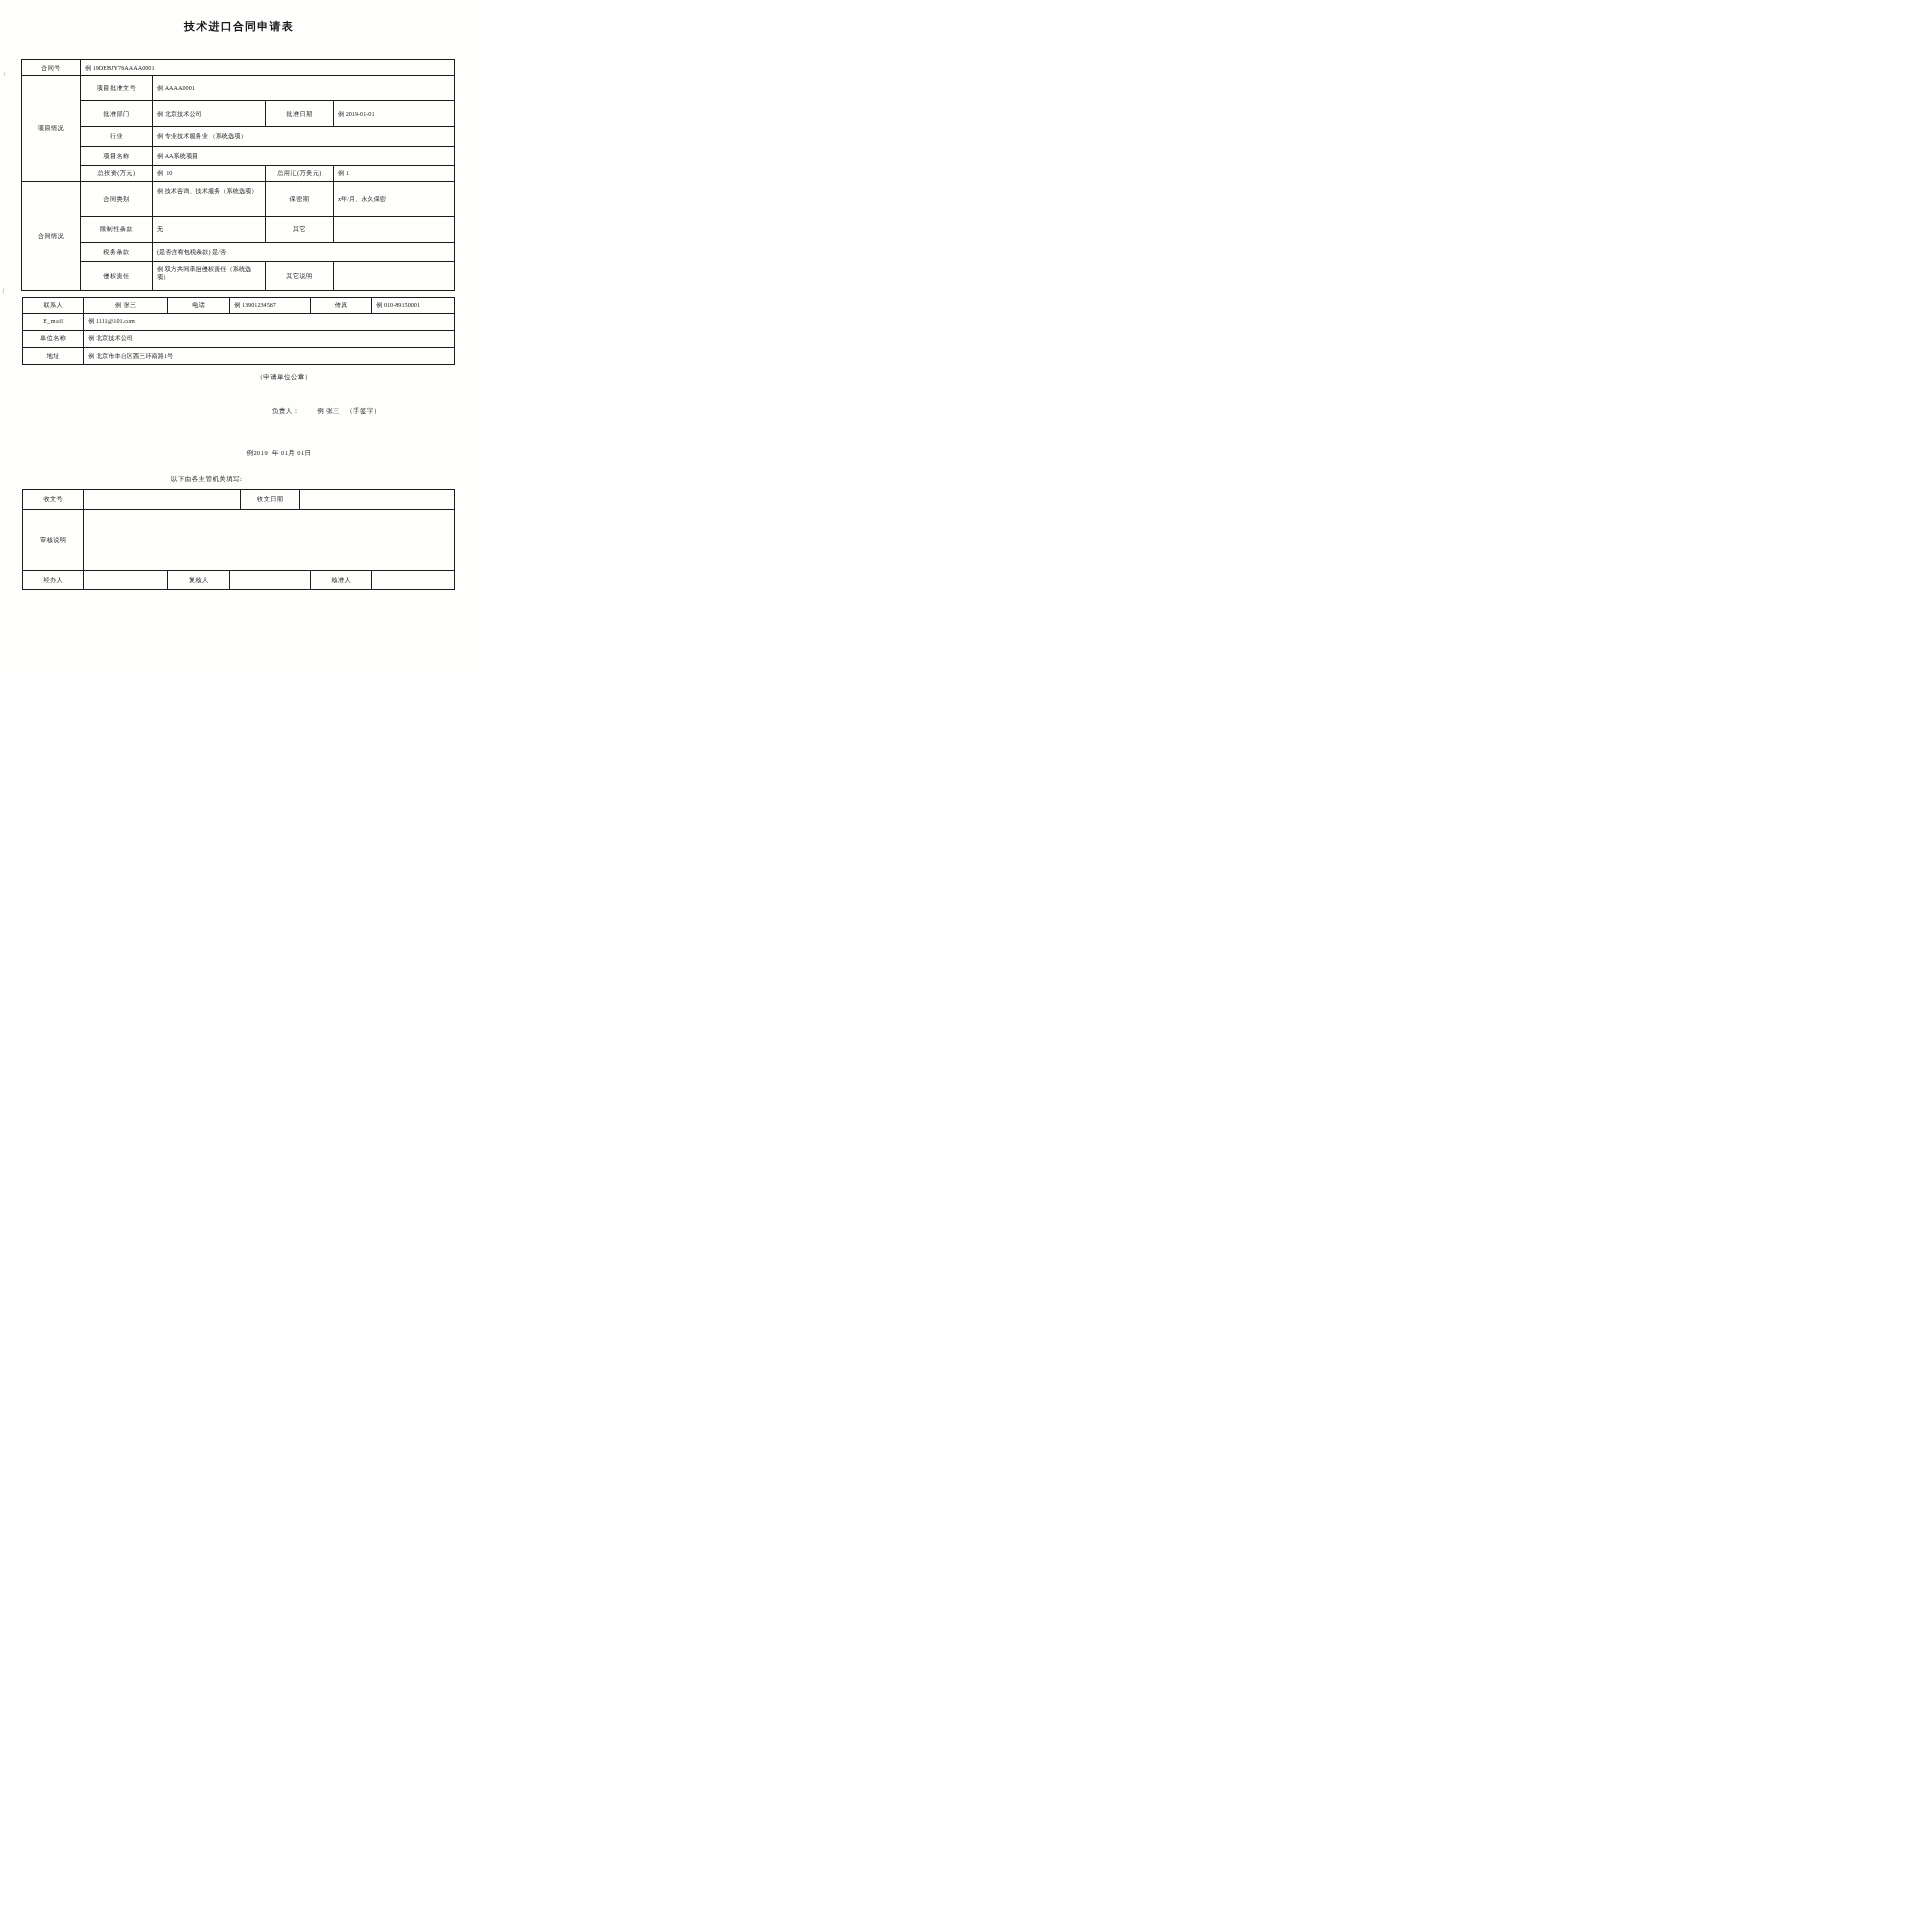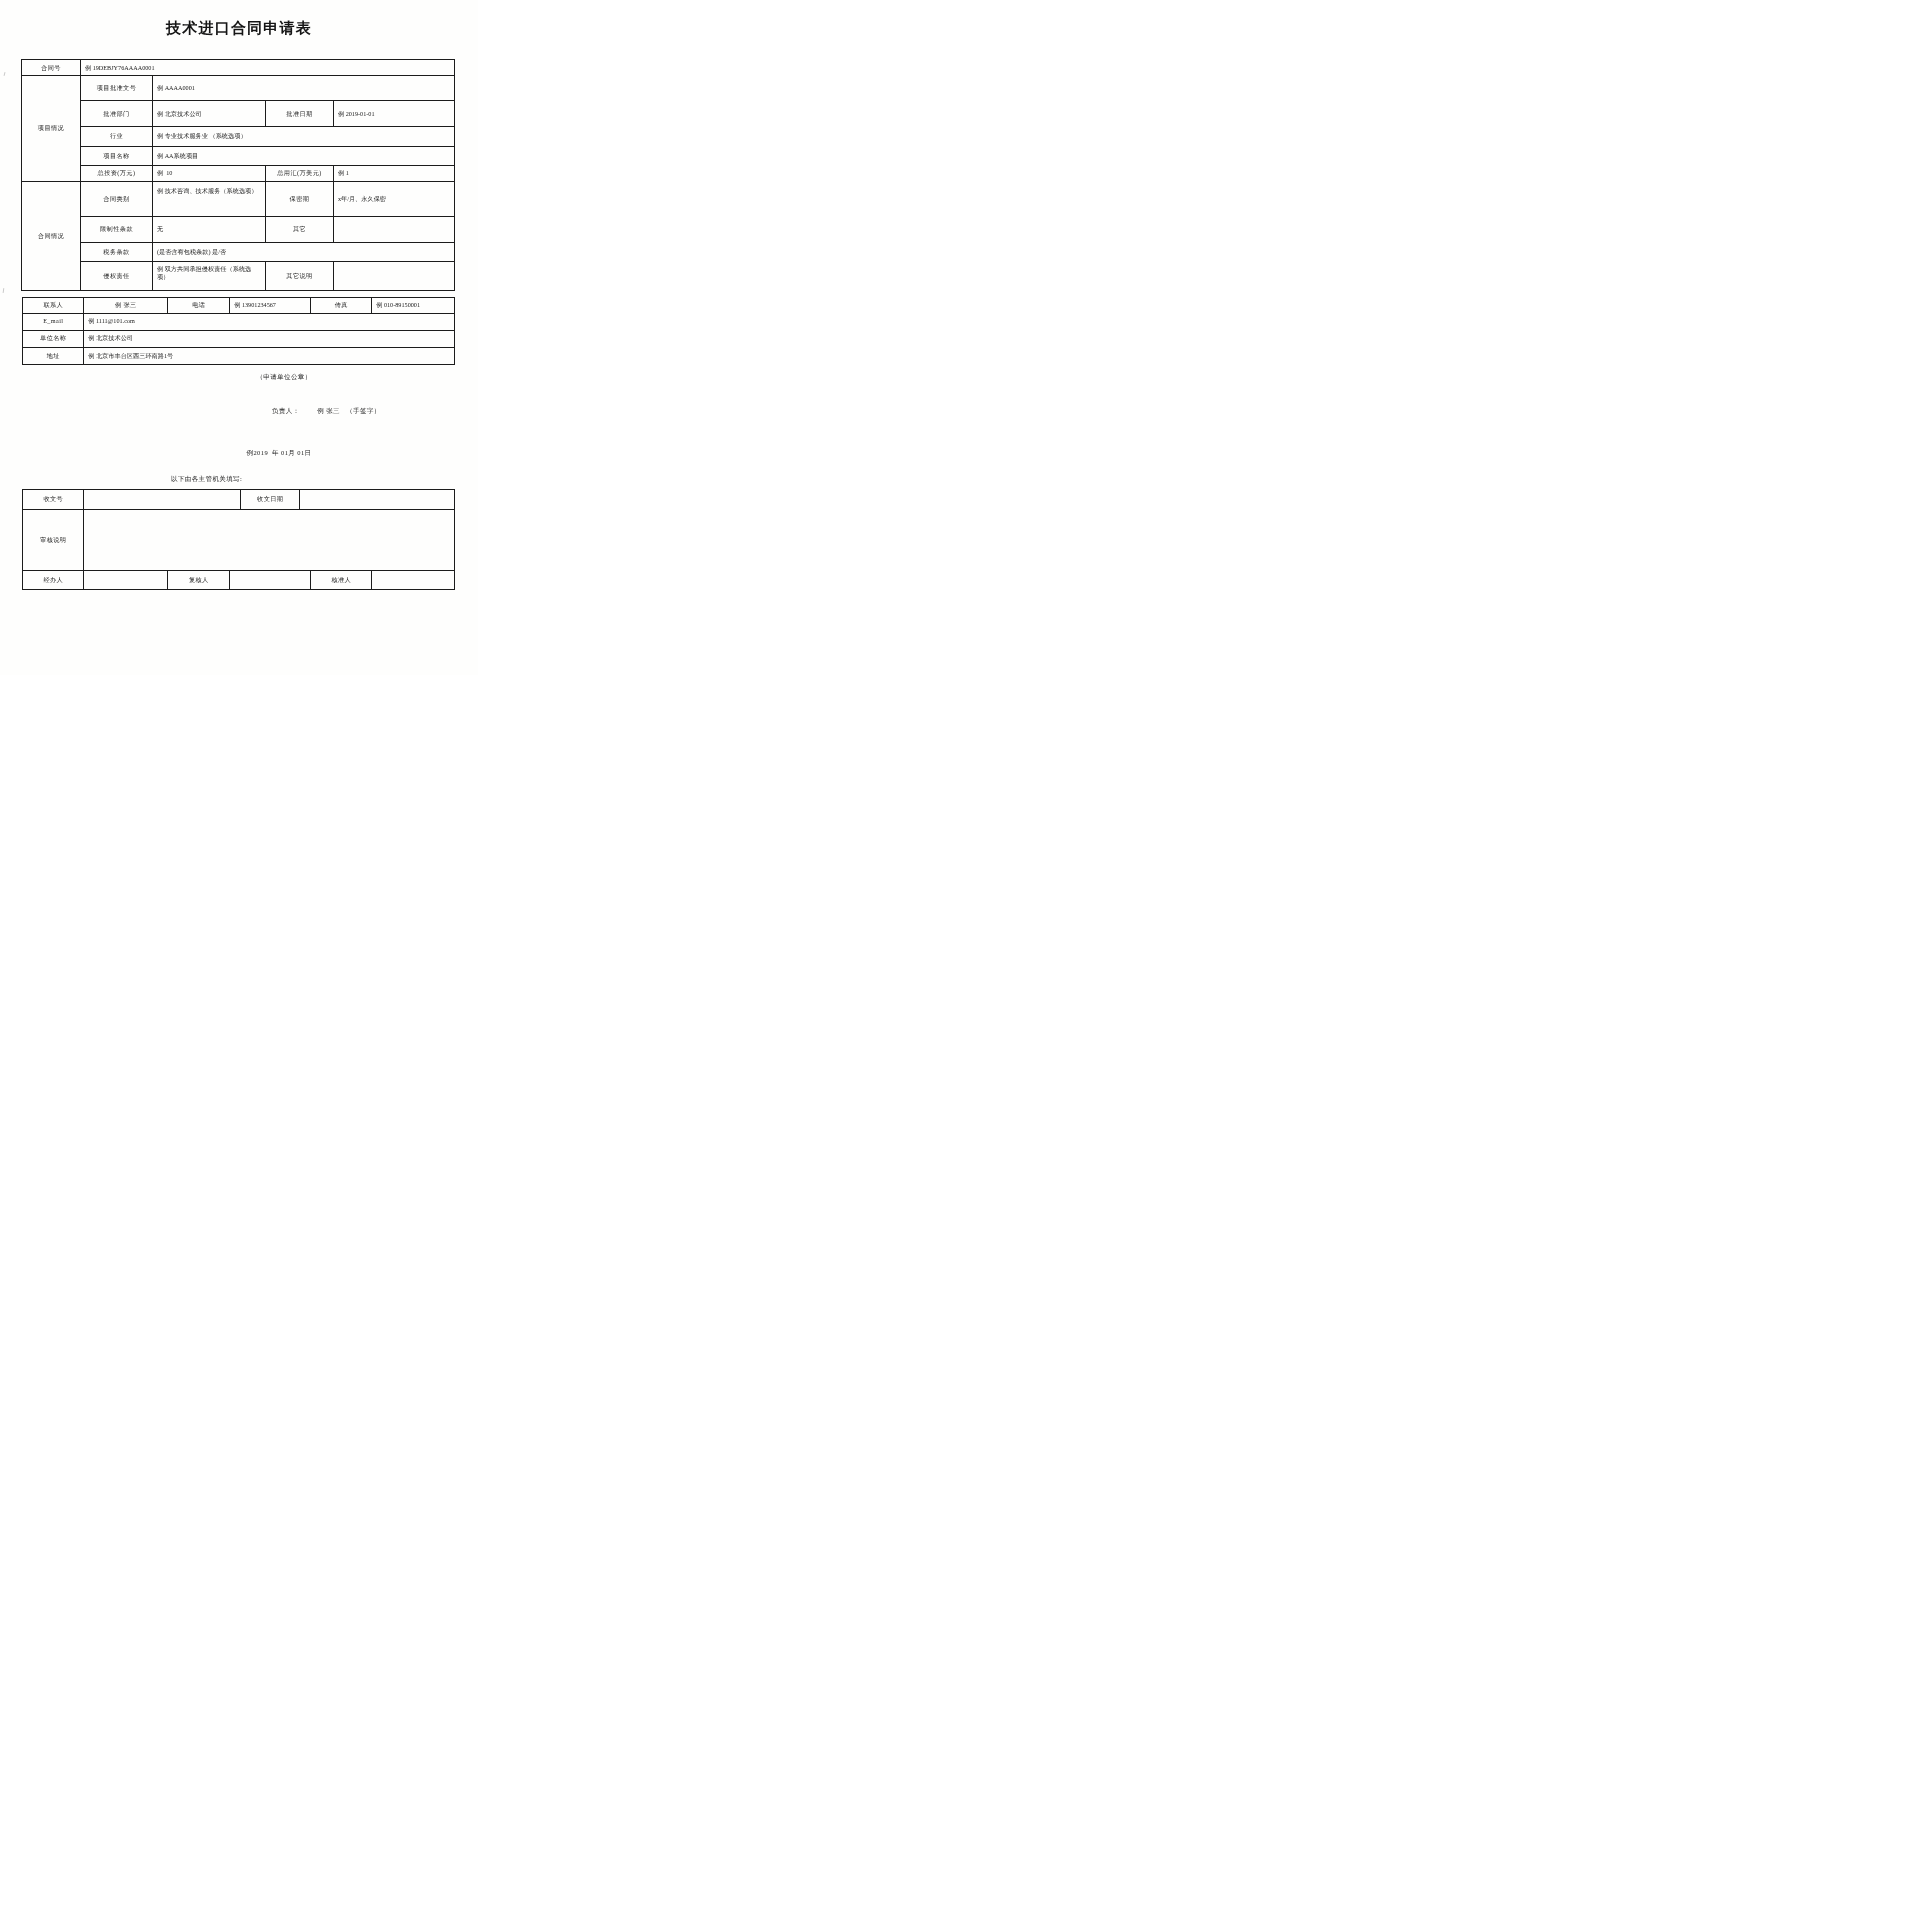--- a/index.html
+++ b/index.html
@@ -10,21 +10,21 @@
     background:#fefefd;
     font-family:"Liberation Serif", serif;
     color:#1b1b1b;
     overflow:hidden;
   }
   .doc-title {
     position:absolute;
     top:19px; left:0;
     width:100%;
     text-align:center;
-    font-size:15px;
+    font-size:11px;
     font-weight:bold;
     letter-spacing:1.2px;
     color:#161616;
   }
   
   .tbl {
     position:absolute;
     border:0.8px solid #1c1c1c;
     border-top-width:1.2px;
     border-bottom-width:1.2px;

